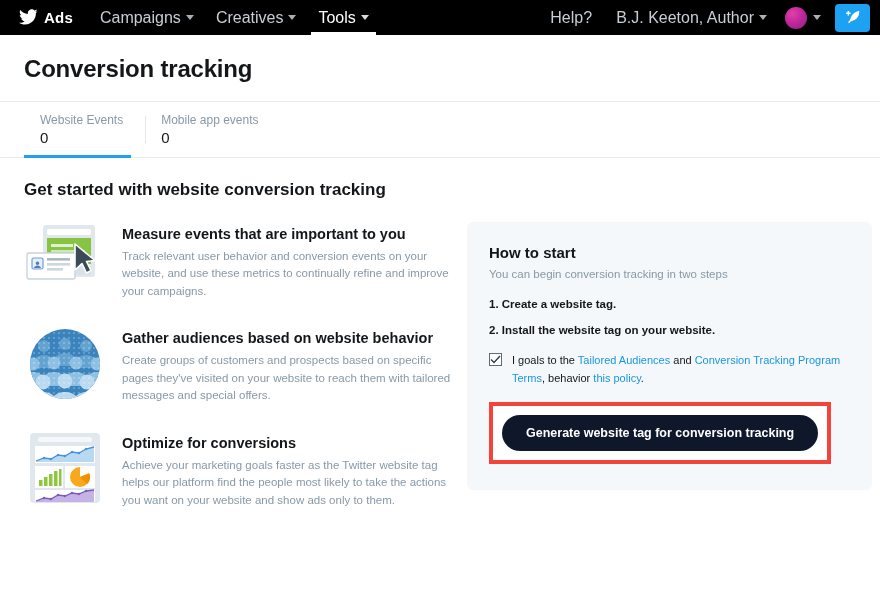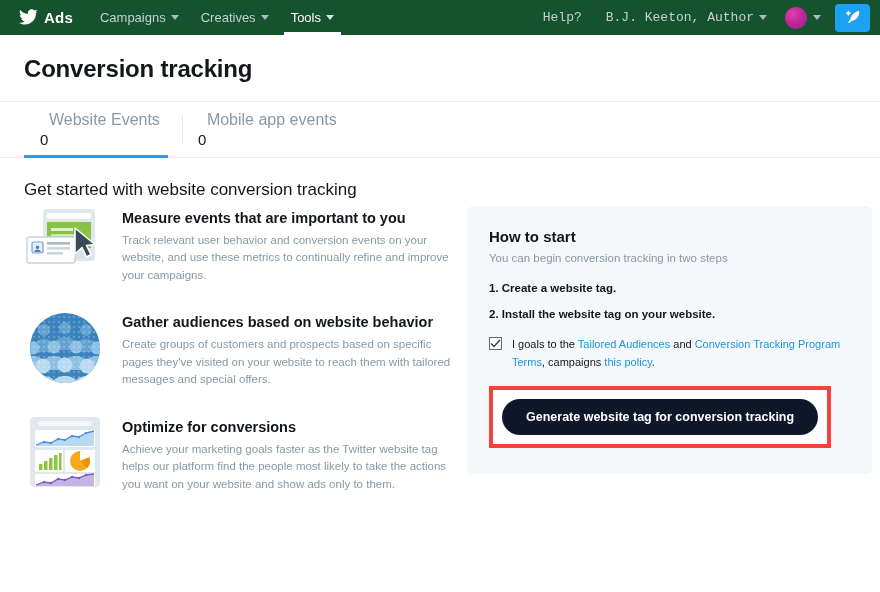--- a/index.html
+++ b/index.html
@@ -6,56 +6,56 @@
   html, body {
     width: 880px; height: 592px;
     background: #ffffff;
     font-family: "Liberation Sans", sans-serif;
     overflow: hidden;
   }
 
   
   .navbar {
     height: 35px;
-    background: #14532d;
+    background: #000000;
     display: flex;
     align-items: stretch;
     padding: 0 10px 0 18px;
     position: relative;
   }
   .nav-left { display: flex; align-items: stretch; }
   .brand {
     display: flex; align-items: center; gap: 6px;
     padding-right: 16px;
   }
   .brand-bird { width: 20px; height: 17px; display: block; }
   .brand-text {
     color: #ffffff; font-size: 15px; font-weight: bold; letter-spacing: .2px;
   }
   .nav-item {
     display: flex; align-items: center; gap: 5px;
     padding: 0 11px;
-    color: #c7ced6; font-size: 13px;
+    color: #c7ced6; font-size: 16px;
     position: relative;
     cursor: pointer;
   }
   .nav-item.active { color: #ffffff; }
   .nav-item.active::after {
     content: ""; position: absolute; left: 4px; right: 4px; bottom: 0;
     height: 3px; background: #ffffff;
   }
   .caret {
     display: inline-block; width: 0; height: 0;
     border-left: 4px solid transparent;
     border-right: 4px solid transparent;
     border-top: 5px solid currentColor;
     opacity: .85;
   }
   .nav-right {
-    margin-left: auto; display: flex; align-items: center; gap: 0; font-family: Liberation Mono, monospace;
+    margin-left: auto; display: flex; align-items: center; gap: 0;
   }
   .nav-right .nav-item { padding: 0 12px; }
   .avatar {
     width: 22px; height: 22px; border-radius: 50%;
     background: radial-gradient(circle at 35% 30%, #e040a8 0%, #c0289a 45%, #8e1f86 100%);
     margin: 0 4px 0 6px;
     cursor: pointer;
   }
   .avatar-caret { color: #c7ced6; padding: 0 8px 0 2px; display:flex; align-items:center; cursor: pointer;}
   .compose-btn {
@@ -82,31 +82,31 @@
   .tab {
     display: flex; flex-direction: column; justify-content: center;
     padding: 0 22px 0 16px;
     position: relative; cursor: pointer;
     min-width: 104px;
   }
   .tab + .tab::before {
     content: ""; position: absolute; left: 0; top: 14px; bottom: 14px;
     width: 1px; background: #e1e8ed;
   }
-  .tab-label { font-size: 16px; color: #8899a6; margin-bottom: 2px; margin-left: 9px; }
+  .tab-label { font-size: 12px; color: #8899a6; margin-bottom: 2px; }
   .tab-value { font-size: 15px; color: #14171a; }
   .tab.active::after {
     content: ""; position: absolute; left: 0; right: 14px; bottom: -1px;
     height: 3px; background: #1da1f2;
   }
 
   
   .content { padding: 22px 24px 0 24px; display: flex; flex-direction: column; }
   .section-heading {
-    font-size: 17px; font-weight: normal; color: #14171a; margin-bottom: 6px;
+    font-size: 17px; font-weight: bold; color: #14171a; margin-bottom: 22px;
   }
   .cols { display: flex; align-items: flex-start; gap: 0; }
   .col-left { width: 432px; flex: none; }
   .col-right { width: 405px; flex: none; margin-left: 11px; }
 
   .feature { display: flex; gap: 16px; margin-bottom: 26px; justify-content: center; }
   .feature:last-child { margin-bottom: 5px; }
   .feature-icon { width: 82px; flex: none; display: flex; justify-content: center; }
   .feature-body { flex: 1; padding-top: 2px; }
   .feature-title {
@@ -365,21 +365,21 @@
         <div class="panel-step">1. Create a website tag.</div>
         <div class="panel-step">2. Install the website tag on your website.</div>
 
         <div class="agree-row">
           <div class="checkbox">
             <svg width="11" height="9" viewBox="0 0 11 9">
               <polyline points="1,4.5 4,7.5 10,1" fill="none" stroke="#333c45" stroke-width="1.4"></polyline>
             </svg>
           </div>
           <div class="agree-text">
-            <span>I goals to the </span><span class="link">Tailored Audiences</span><span> and </span><span class="link">Conversion Tracking Program Terms</span><span>, campaigns </span><span class="link">this policy</span><span>.</span>
+            <span>I goals to the </span><span class="link">Tailored Audiences</span><span> and </span><span class="link">Conversion Tracking Program Terms</span><span>, behavior </span><span class="link">this policy</span><span>.</span>
           </div>
         </div>
 
         <div class="highlight-box">
           <button class="cta-button">Generate website tag for conversion tracking</button>
         </div>
       </div>
     </div>
 
   </div>

